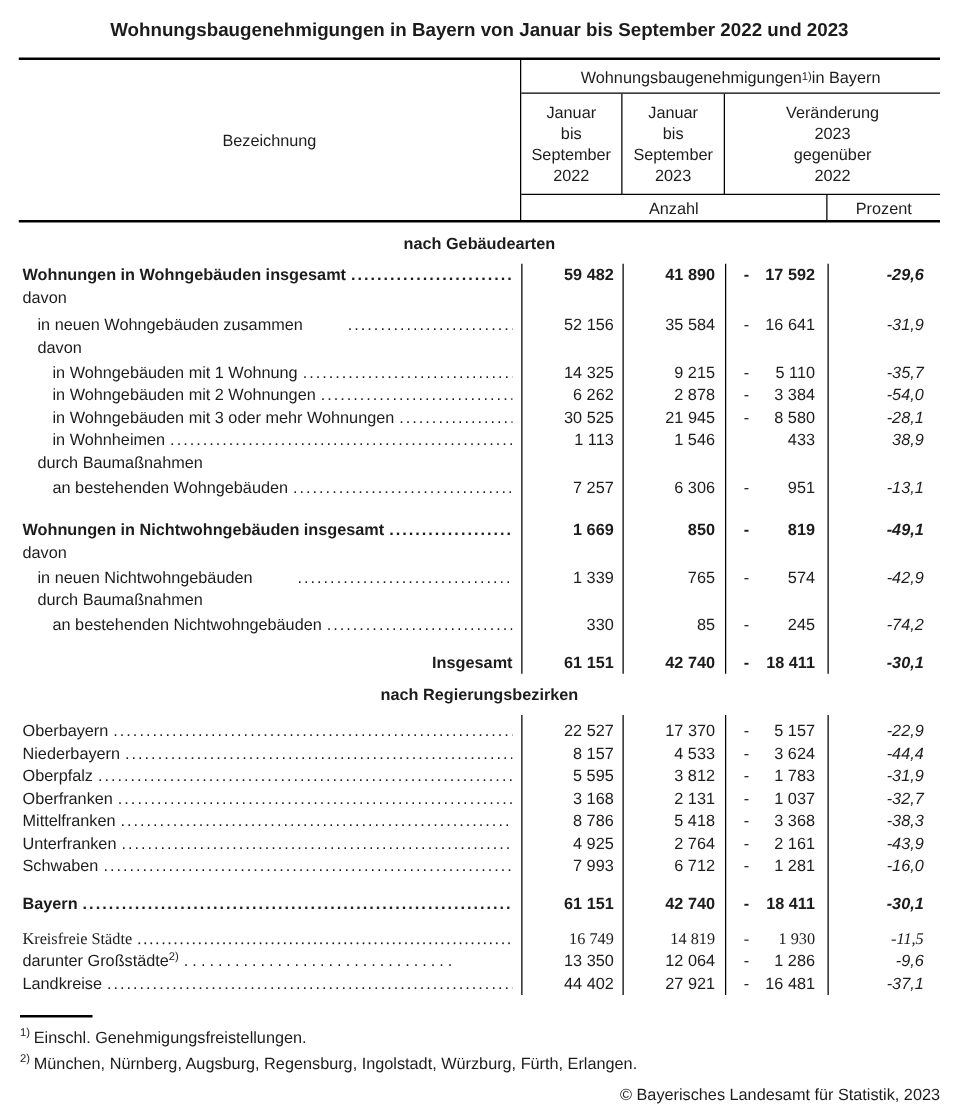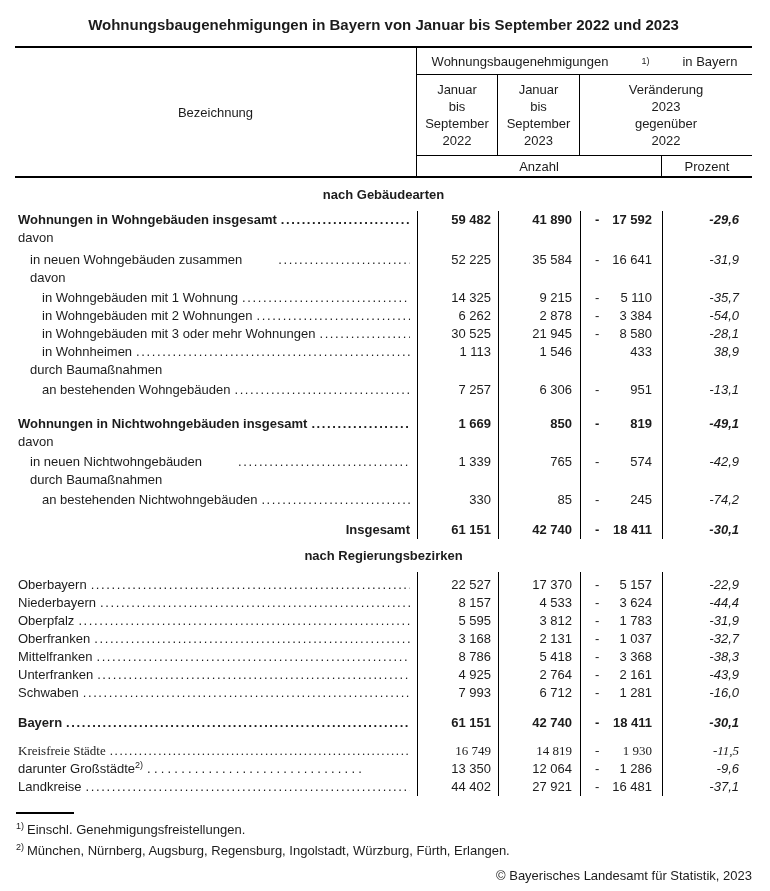--- a/index.html
+++ b/index.html
@@ -19,21 +19,21 @@
 
   
   .thead {
     display: grid;
     grid-template-columns: 402px 81px 82px 82px 90px;
     grid-template-rows: 27px 81px 20px;
     border-top: 2px solid #000; border-bottom: 2px solid #000;
   }
   .hcell { display: flex; align-items: center; justify-content: center; text-align: center; }
   .h-bez    { grid-area: 1 / 1 / 4 / 2; border-right: 1px solid #000; }
-  .h-group  { grid-area: 1 / 2 / 2 / 6; border-bottom: 1px solid #000; gap: 33px; }
+  .h-group  { grid-area: 1 / 2 / 2 / 6; border-bottom: 1px solid #000; }
   .h-2022   { grid-area: 2 / 2 / 3 / 3; border-right: 1px solid #000; border-bottom: 1px solid #000; white-space: pre-line; line-height: 17px; }
   .h-2023   { grid-area: 2 / 3 / 3 / 4; border-right: 1px solid #000; border-bottom: 1px solid #000; white-space: pre-line; line-height: 17px; }
   .h-chg    { grid-area: 2 / 4 / 3 / 6; border-bottom: 1px solid #000; white-space: pre-line; line-height: 17px; }
   .h-anzahl { grid-area: 3 / 2 / 4 / 5; border-right: 1px solid #000; }
   .h-prozent{ grid-area: 3 / 5 / 4 / 6; }
   sup { font-size: 9px; vertical-align: super; line-height: 0; }
 
   
   .section-heading {
     height: 33px; display: flex; align-items: center; justify-content: center;
@@ -135,21 +135,21 @@
             <span class="sign"></span>
             <span class="chg-num"></span>
           </div>
     <div class="c c4 pct"></div>
   </div>
         <div class="row ind1" style="margin-top: 4px;">
     <div class="c c0">
             <span class="lbl"><span class="lbl-text">in neuen Wohngebäuden zusammen</span><sup class="lbl-sup"></sup></span>
             <span class="dotfill"></span>
           </div>
-    <div class="c c1 v2022">52 225</div>
+    <div class="c c1 v2022">52 156</div>
     <div class="c c2 v2023">35 584</div>
     <div class="c c3">
             <span class="sign">-</span>
             <span class="chg-num">16 641</span>
           </div>
     <div class="c c4 pct">-31,9</div>
   </div>
         <div class="row ind1 no-dots">
     <div class="c c0">
             <span class="lbl"><span class="lbl-text">davon</span><sup class="lbl-sup"></sup></span>

